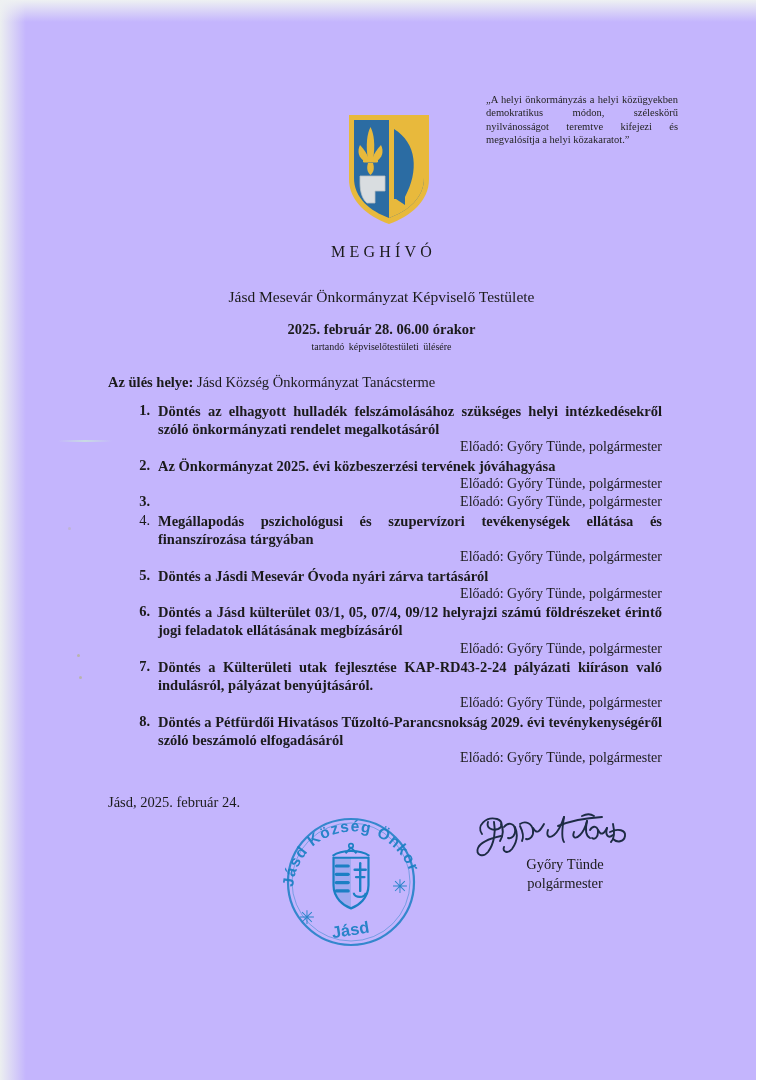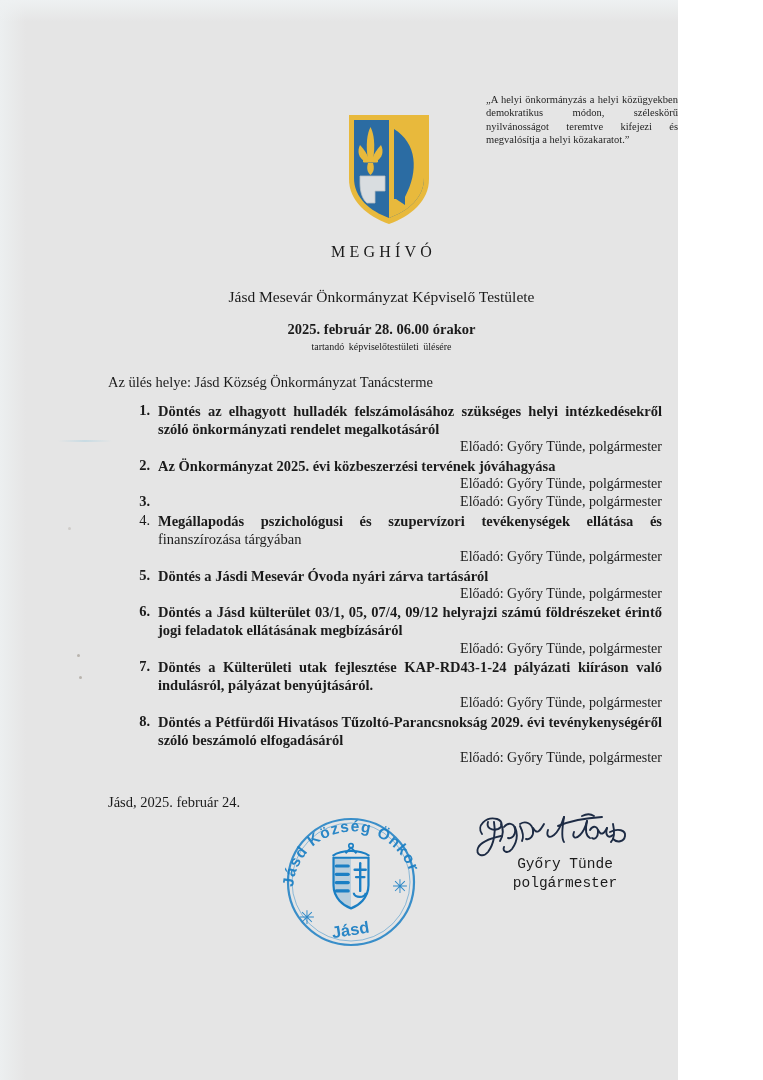--- a/index.html
+++ b/index.html
@@ -7,23 +7,23 @@
     margin: 0;
     padding: 0;
     background: #ffffff;
   }
   body {
     font-family: "Liberation Serif", "DejaVu Serif", serif;
     color: #1b1b1b;
   }
   .page {
     position: relative;
-    width: 678px;
+    width: 756px;
     height: 1080px;
-    background: #e5e5e5;
+    background: #c4b5fd;
     overflow: hidden;
   }
   
   .scan-tint-left {
     position: absolute;
     left: 0; top: 0;
     width: 26px; height: 1080px;
     background: linear-gradient(to right, #eceff0 0%, rgba(253,253,252,0) 100%);
     pointer-events: none;
   }
@@ -104,21 +104,21 @@
     text-align: center;
     font-size: 10px;
     word-spacing: 2px;
   }
   .venue {
     position: absolute;
     left: 108px;
     top: 374px;
     font-size: 14.5px;
   }
-  .venue b { font-weight: normal; }
+  .venue b { font-weight: bold; }
 
   
   .agenda {
     position: absolute;
     left: 132px;
     top: 402px;
     width: 530px;
   }
   .item {
     position: relative;
@@ -136,21 +136,21 @@
   }
   .item-num.light { font-weight: normal; }
   .item-title {
     font-size: 14.5px;
     font-weight: bold;
     line-height: 18.2px;
     text-align: justify;
     text-align-last: left;
   }
   .item-title.justified { text-align: justify; }
-  .item-title .reg { font-weight: normal; }
+  .item-title .reg { font-weight: bold; }
   .speaker {
     font-size: 14px;
     line-height: 18.4px;
     font-weight: normal;
     padding-left: 18px;
     text-align: right;
   }
 
   
   .place-date {
@@ -158,21 +158,20 @@
     left: 108px;
     top: 794px;
     font-size: 14.5px;
   }
   .signature-block {
     position: absolute;
     left: 470px;
     top: 855px;
     width: 190px;
     text-align: center;
-    font-family: Liberation Mono, monospace;
   }
   .sig-name, .sig-role {
     font-size: 14.5px;
     line-height: 19px;
   }
   .signature-svg {
     position: absolute;
     left: 470px;
     top: 808px;
     width: 180px;
@@ -260,21 +259,21 @@
         <div class="item-title"><span>Döntés a Jásdi Mesevár Óvoda nyári zárva tartásáról</span></div>
         <div class="speaker">Előadó: Győry Tünde, polgármester</div>
       </div>
       <div class="item">
         <div class="item-num">6.</div>
         <div class="item-title justified"><span>Döntés a Jásd külterület 03/1, 05, 07/4, 09/12 helyrajzi számú földrészeket érintő jogi feladatok ellátásának megbízásáról</span></div>
         <div class="speaker">Előadó: Győry Tünde, polgármester</div>
       </div>
       <div class="item">
         <div class="item-num">7.</div>
-        <div class="item-title justified"><span>Döntés a Külterületi utak fejlesztése KAP-RD43-1-24 pályázati kiíráson való indulásról, pályázat benyújtásáról.</span></div>
+        <div class="item-title justified"><span>Döntés a Külterületi utak fejlesztése KAP-RD43-2-24 pályázati kiíráson való indulásról, pályázat benyújtásáról.</span></div>
         <div class="speaker">Előadó: Győry Tünde, polgármester</div>
       </div>
       <div class="item">
         <div class="item-num">8.</div>
         <div class="item-title justified"><span>Döntés a Pétfürdői Hivatásos Tűzoltó-Parancsnokság 2029. évi tevénykenységéről szóló beszámoló elfogadásáról</span></div>
         <div class="speaker">Előadó: Győry Tünde, polgármester</div>
       </div>
     </div>
 
   <div class="place-date">Jásd, 2025. február 24.</div>

